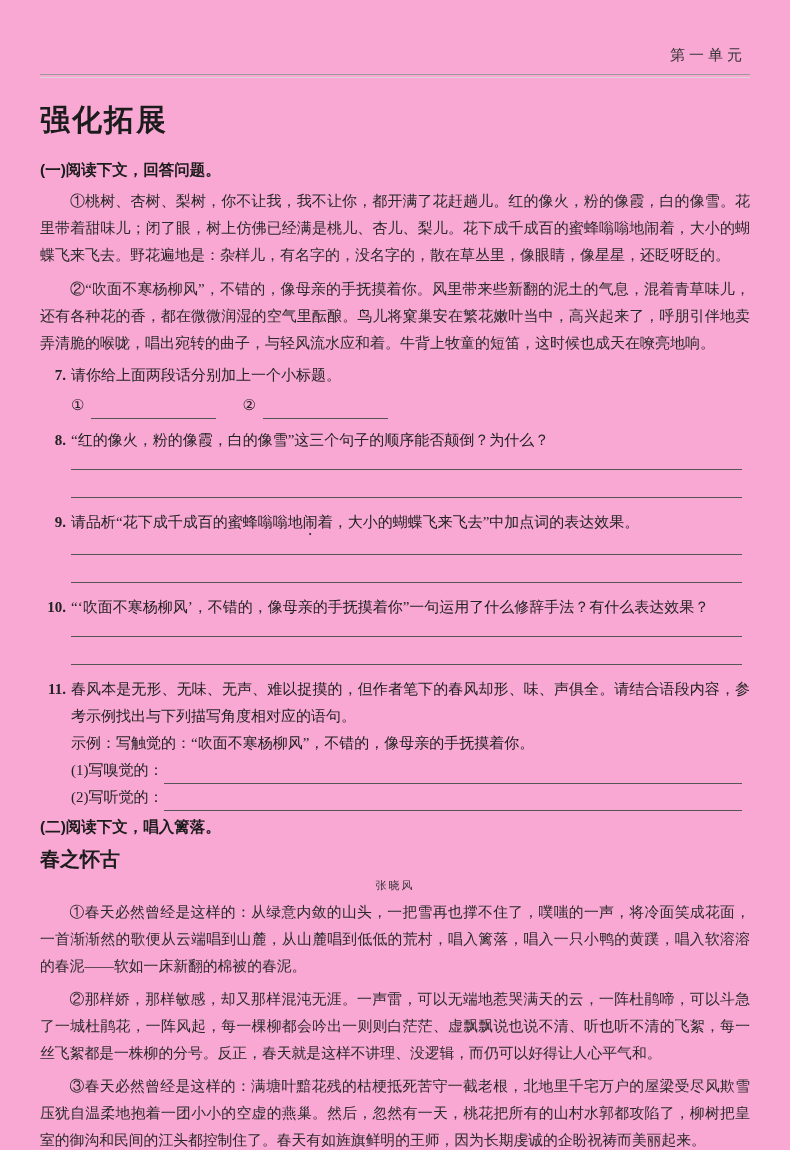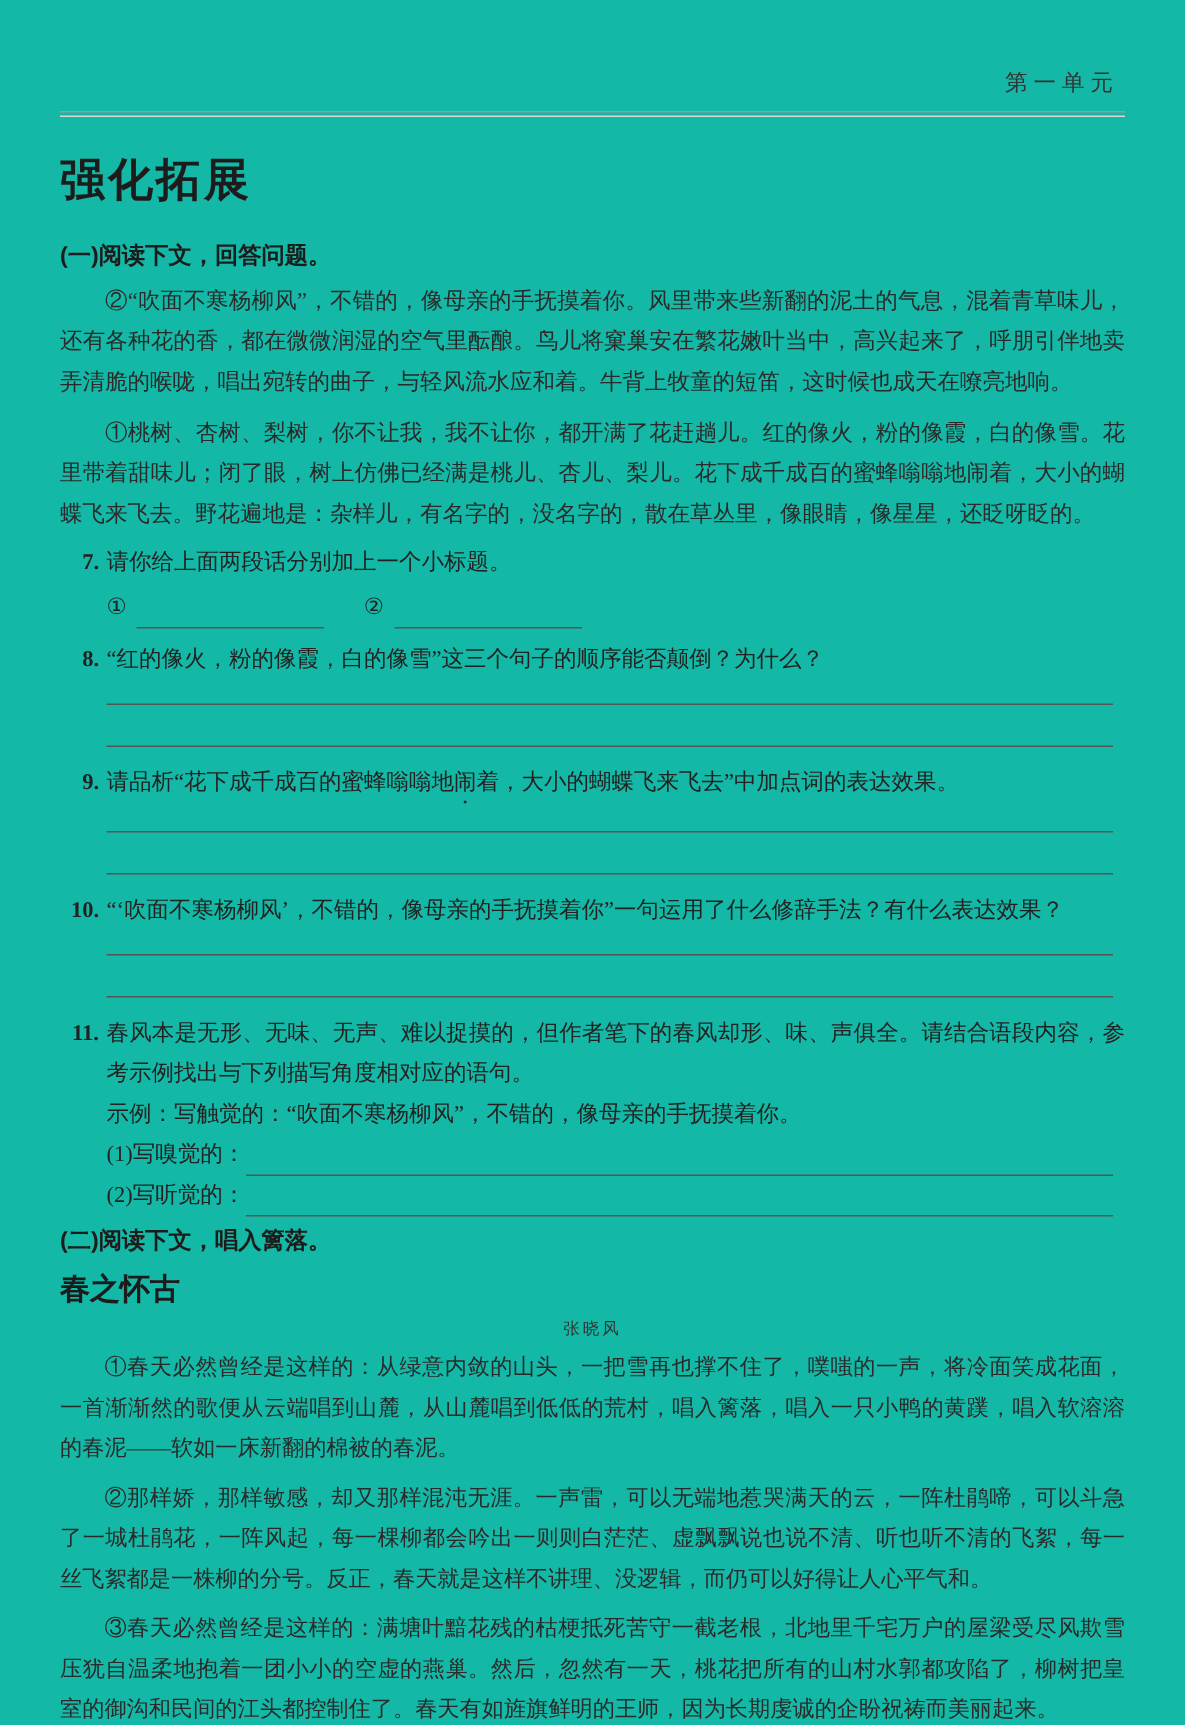--- a/index.html
+++ b/index.html
@@ -1,20 +1,20 @@
 <!DOCTYPE html>
 <html><head>
 <meta charset="utf-8">
 <style>
   html,body { margin:0; padding:0; background:#e8e8e8; }
   .page {
     position:relative;
     width:790px; height:1150px;
     margin:0 auto;
-    background:#14b8a6;
+    background:#f9a8d4;
     color:#222;
     font-family:"Liberation Serif","DejaVu Serif",serif;
     font-size:15px;
     box-sizing:border-box;
     padding:46px 40px 0 40px;
     overflow:hidden;
   }
   .running-head {
     text-align:right;
     font-size:15px;
@@ -111,22 +111,22 @@
 
 <div class="page">
 
   <div class="running-head">第一单元</div>
   <div class="head-rule"></div>
 
   <h1 class="section-title">强化拓展</h1>
 
   <div class="part-heading">(一)阅读下文，回答问题。</div>
 
+  <p class="passage">①桃树、杏树、梨树，你不让我，我不让你，都开满了花赶趟儿。红的像火，粉的像霞，白的像雪。花里带着甜味儿；闭了眼，树上仿佛已经满是桃儿、杏儿、梨儿。花下成千成百的蜜蜂嗡嗡地闹着，大小的蝴蝶飞来飞去。野花遍地是：杂样儿，有名字的，没名字的，散在草丛里，像眼睛，像星星，还眨呀眨的。</p>
   <p class="passage">②“吹面不寒杨柳风”，不错的，像母亲的手抚摸着你。风里带来些新翻的泥土的气息，混着青草味儿，还有各种花的香，都在微微润湿的空气里酝酿。鸟儿将窠巢安在繁花嫩叶当中，高兴起来了，呼朋引伴地卖弄清脆的喉咙，唱出宛转的曲子，与轻风流水应和着。牛背上牧童的短笛，这时候也成天在嘹亮地响。</p>
-  <p class="passage">①桃树、杏树、梨树，你不让我，我不让你，都开满了花赶趟儿。红的像火，粉的像霞，白的像雪。花里带着甜味儿；闭了眼，树上仿佛已经满是桃儿、杏儿、梨儿。花下成千成百的蜜蜂嗡嗡地闹着，大小的蝴蝶飞来飞去。野花遍地是：杂样儿，有名字的，没名字的，散在草丛里，像眼睛，像星星，还眨呀眨的。</p>
 
   <div class="question">
     <span class="qnum">7.</span>
     <div class="qbody">
       <span>请你给上面两段话分别加上一个小标题。</span>
       <div class="subblanks">
         <span>①</span><span class="q7blank"></span><span>②</span><span class="q7blank"></span>
       </div>
     </div>
   </div>

